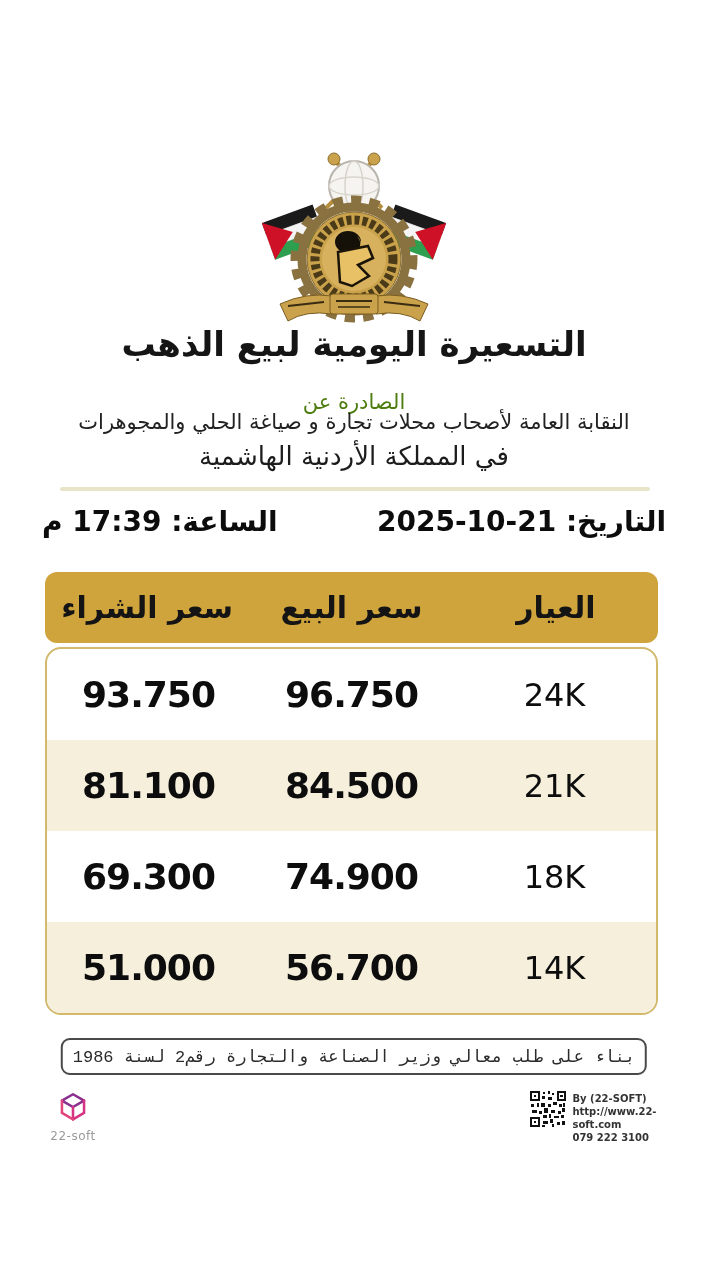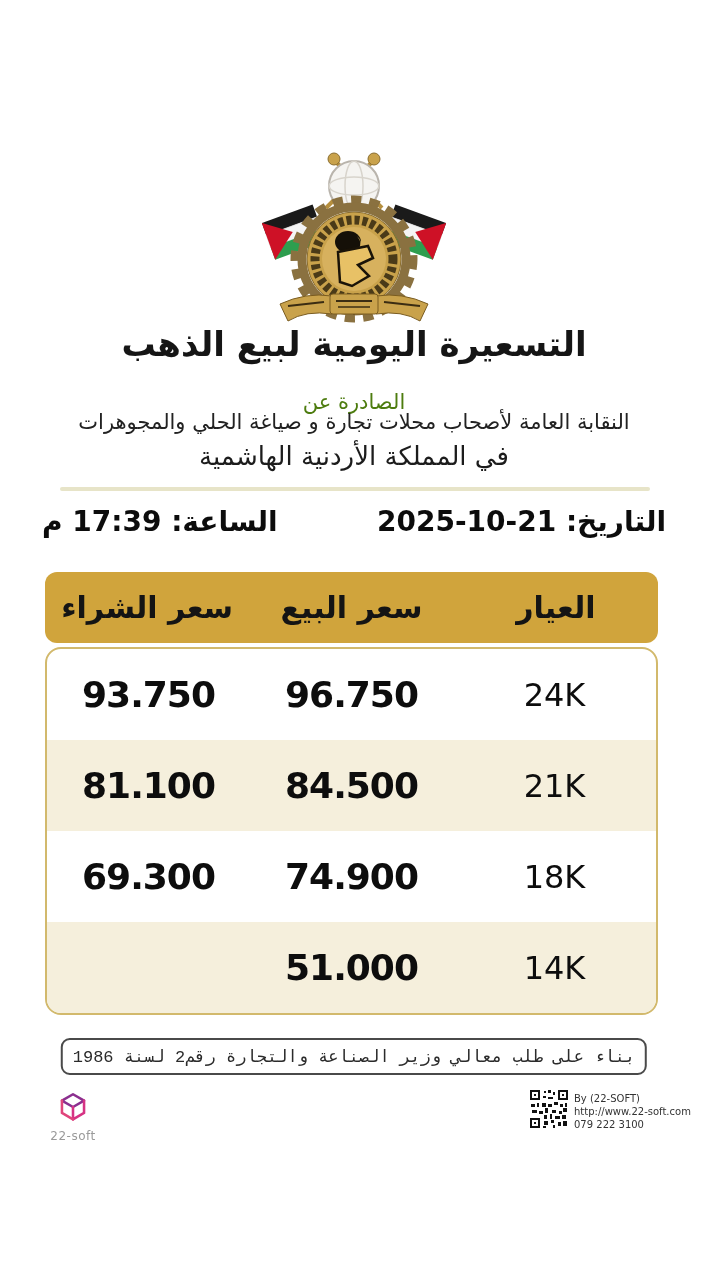--- a/index.html
+++ b/index.html
@@ -32,21 +32,21 @@
   .trow.cream{background:var(--cream,#f5efdc);}
   .td-price{font-size:36px;font-weight:bold;letter-spacing:-1px;color:#0d0d0d;direction:ltr;}
   .td-karat{font-size:32px;font-weight:normal;color:#0d0d0d;direction:ltr;}
   
   .note{top:1038px;left:50%;transform:translateX(-50%);min-width:456px;height:37px;
     border:2px solid #4a4a4a;border-radius:9px;box-sizing:border-box;
     display:flex;align-items:center;justify-content:center;
     font-size:17px;color:#2b2b2b;padding:0 10px;white-space:nowrap;background:#fff;font-family:Liberation Mono, monospace;}
   
   .credit{top:1090px;left:530px;width:170px;display:flex;gap:6px;direction:ltr;align-items:flex-start;}
-  .credit-lines{font-size:10px;line-height:13px;font-weight:normal;color:#333;padding-top:2px;}
+  .credit-lines{font-size:10px;line-height:13px;font-weight:bold;color:#333;padding-top:2px;}
   .cube{top:1090px;left:50px;width:46px;text-align:center;direction:ltr;}
   .cube-label{font-size:12px;color:#9a9a9a;margin-top:1px;letter-spacing:0.5px;}
 </style>
 </head>
 <body>
 
 <div class="page">
 
   <div class="abs logo">
     <svg viewBox="0 0 184 186" width="184" height="186">
@@ -136,20 +136,21 @@
       <div class="td-price">84.500</div>
       <div class="td-price">81.100</div>
     </div>
     <div class="trow">
       <div class="td-karat">18K</div>
       <div class="td-price">74.900</div>
       <div class="td-price">69.300</div>
     </div>
     <div class="trow cream">
       <div class="td-karat">14K</div>
+      <div class="td-price">56.700</div>
       <div class="td-price">51.000</div>
     </div>
   </div>
 
   <div class="abs note">بناء على طلب معالي وزير الصناعة والتجارة رقم2 لسنة 1986</div>
 
   <div class="abs credit">
     <svg viewBox="0 0 33 33" width="38" height="38" shape-rendering="crispEdges">
       <rect width="33" height="33" fill="#fff"></rect>
       <g fill="#111">

